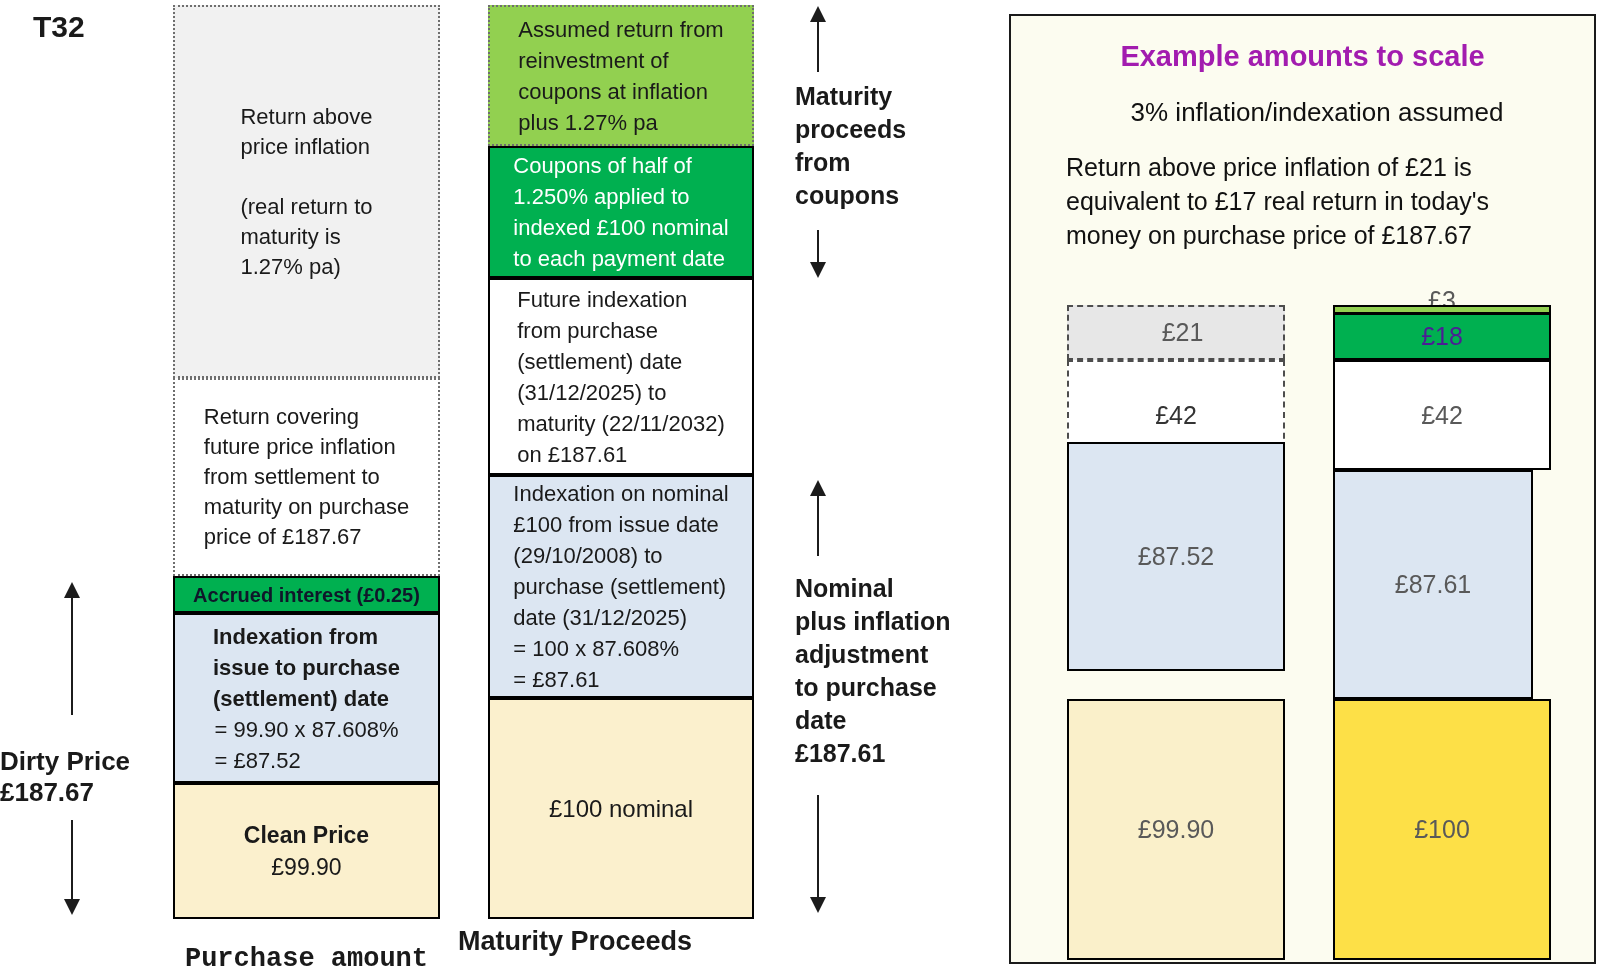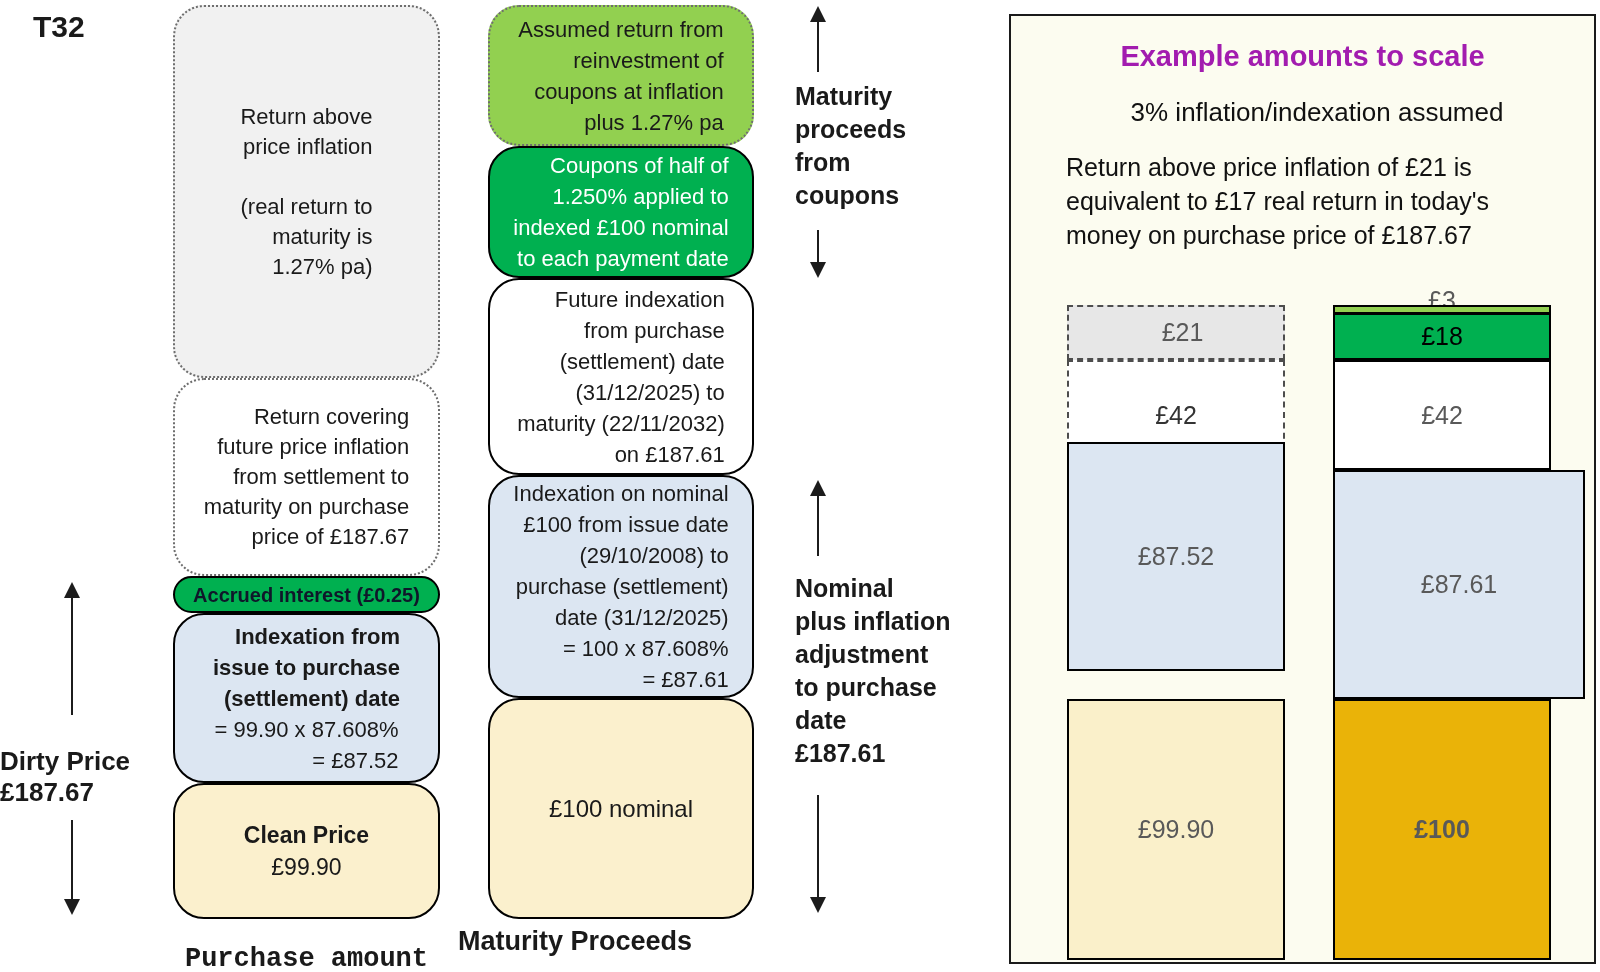--- a/index.html
+++ b/index.html
@@ -5,21 +5,21 @@
   html,body{margin:0;padding:0;background:#fff;}
   #stage{
     position:relative;width:1600px;height:972px;background:#ffffff;
     font-family:"Liberation Sans",sans-serif;color:#1a1a1a;overflow:hidden;
   }
   .abs{position:absolute;box-sizing:border-box;}
   .pre{white-space:pre-line;}
   .ctr{display:flex;flex-direction:column;align-items:center;justify-content:center;text-align:center;}
 
   
-  .seg{position:absolute;box-sizing:border-box;font-size:22px;line-height:30px;text-align:right;border-radius:31px;}
+  .seg{position:absolute;box-sizing:border-box;font-size:22px;line-height:30px;text-align:left;}
   .seg.dot{border:2px dotted #6e6e6e;}
   .seg.solid{border:2px solid #000;}
 
   
   .t32{left:33px;top:10px;font-size:30px;font-weight:bold;}
 
   
   .p1{left:173px;top:5px;width:267px;height:373px;background:#f1f1f1;}
   .p2{left:173px;top:378px;width:267px;height:198px;background:#ffffff;}
   .p3{left:173px;top:576px;width:267px;height:37px;background:#00b050;color:#0f172a;font-weight:bold;font-size:20px;}
@@ -61,24 +61,24 @@
 
   
   .sc{position:absolute;box-sizing:border-box;display:flex;align-items:center;justify-content:center;
       font-size:25px;color:#595959;}
   .e1{left:1067px;top:305px;width:218px;height:55px;background:#e7e7e7;border:2px dashed #4d4d4d;padding-left:13px;}
   .e2{left:1067px;top:360px;width:218px;height:110px;background:#ffffff;border:2px dashed #4d4d4d;color:#333;}
   .e3{left:1067px;top:442px;width:218px;height:229px;background:#dce6f2;border:2px solid #000;}
   .e4{left:1067px;top:699px;width:218px;height:261px;background:#faf0ca;border:2px solid #000;}
   .f0{left:1333px;top:286px;width:218px;text-align:center;font-size:25px;color:#595959;z-index:1;}
   .f1{left:1333px;top:305px;width:218px;height:9px;background:#92d050;border:2px solid #000;z-index:2;}
-  .f2{left:1333px;top:313px;width:218px;height:47px;background:#00b050;border:2px solid #000;color:#000000;z-index:2;}
+  .f2{left:1333px;top:313px;width:218px;height:47px;background:#00b050;border:2px solid #000;color:#4c1d95;z-index:2;}
   .f3{left:1333px;top:360px;width:218px;height:110px;background:#ffffff;border:2px solid #000;}
-  .f4{left:1333px;top:470px;width:252px;height:229px;background:#dce6f2;border:2px solid #000;}
-  .f5{left:1333px;top:699px;width:218px;height:261px;background:#eab308;border:2px solid #000;font-weight:bold;}
+  .f4{left:1333px;top:470px;width:200px;height:229px;background:#dce6f2;border:2px solid #000;}
+  .f5{left:1333px;top:699px;width:218px;height:261px;background:#fde047;border:2px solid #000;}
   .bold{font-weight:bold;}
 </style>
 </head>
 <body>
 
 <div id="stage">
 
   <div class="abs t32">T32</div>
 
   <div class="seg dot ctr pre p1">Return above

